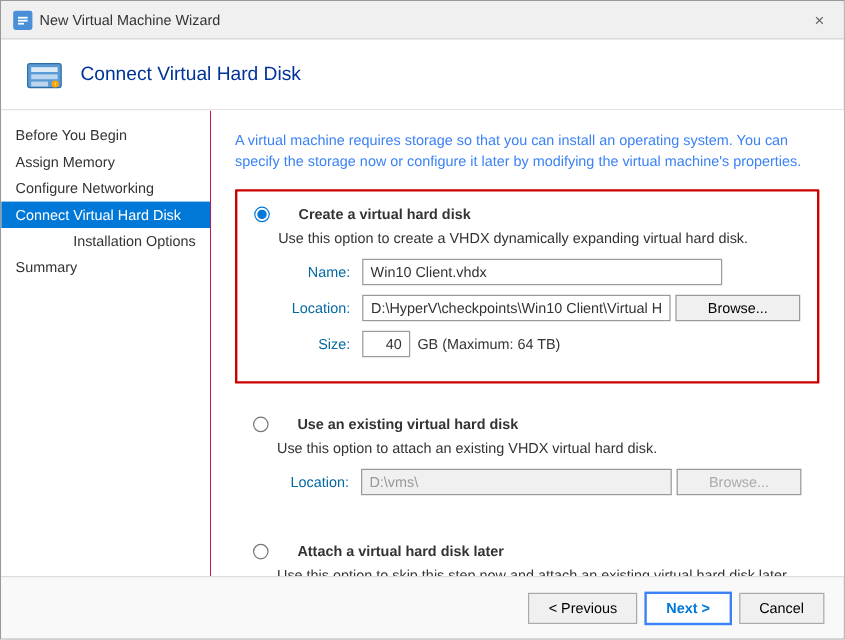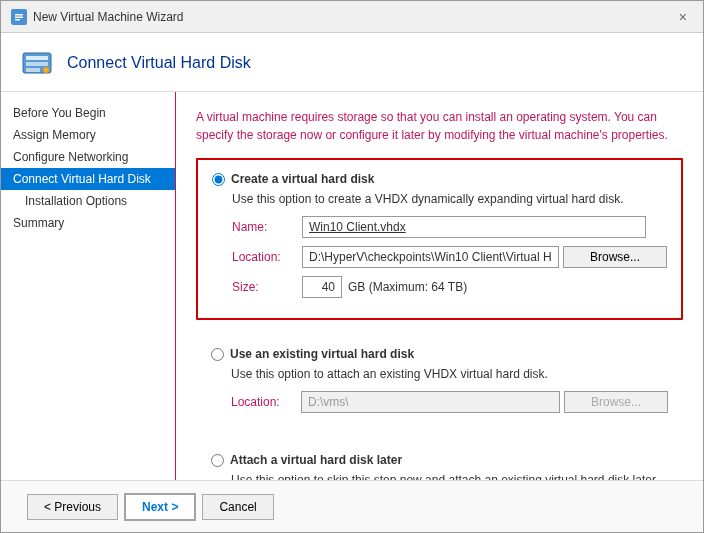--- a/index.html
+++ b/index.html
@@ -91,48 +91,48 @@
       font-size: 12px;
       color: #333;
       cursor: pointer;
     }
     .sidebar-item.active {
       background: #0078d7;
       color: #fff;
     }
     .sidebar-item.sub {
       padding-left: 24px;
+      text-align: right;
     }
     .main-panel {
       flex: 1;
       padding: 16px 20px;
       overflow-y: auto;
       background: #fff;
     }
     .description-text {
       font-size: 12px;
-      color: #be185d;
+      color: #3b82f6;
       line-height: 1.5;
       margin-bottom: 14px;
     }
     .option-box {
       border: 2px solid #cc0000;
       padding: 12px 14px;
       margin-bottom: 14px;
       border-radius: 1px;
     }
     .option-box-normal {
       border: 1px solid transparent;
       padding: 12px 14px;
       margin-bottom: 6px;
     }
     .radio-row {
       display: flex;
-      align-items: center;
-      gap: 6px;
+      gap: 24px;
       margin-bottom: 6px;
     }
     .radio-row input[type=radio] {
       accent-color: #0078d7;
     }
     .radio-label {
       font-size: 12px;
       font-weight: 600;
       color: #333;
     }
@@ -144,33 +144,33 @@
     }
     .form-row {
       display: flex;
       align-items: center;
       margin-bottom: 8px;
       padding-left: 20px;
     }
     .form-label {
       width: 70px;
       font-size: 12px;
-      color: #be185d;
+      color: #0369a1;
       flex-shrink: 0;
-      text-align: left;
+      text-align: right;
       padding-right: 10px;
     }
     .form-input {
       border: 1px solid #999;
       padding: 3px 6px;
       font-size: 12px;
       color: #333;
       background: #fff;
     }
-    .form-input.wide { width: 344px; text-decoration: underline; }
+    .form-input.wide { width: 300px; }
     .form-input.location { width: 270px; }
     .form-input.size-input { width: 40px; text-align: right; }
     .form-input.disabled {
       background: #f0f0f0;
       color: #999;
     }
     .browse-btn {
       border: 1px solid #999;
       background: #f0f0f0;
       padding: 3px 26px;
@@ -182,38 +182,39 @@
       color: #aaa;
       cursor: default;
     }
     .size-suffix {
       font-size: 12px;
       color: #333;
       margin-left: 6px;
     }
     .footer {
       border-top: 1px solid #ddd;
-      padding: 10px 26px;
-      display: flex;
+      padding: 10px 16px;
+      display: flex;
+      justify-content: flex-end;
       align-items: center;
       gap: 6px;
       background: #f9f9f9;
       height: 52px;
     }
     .footer-btn {
       border: 1px solid #aaa;
       background: #f0f0f0;
       padding: 5px 16px;
       font-size: 12px;
       cursor: pointer;
       min-width: 70px;
     }
     .footer-btn.primary {
       background: #fff;
-      border: 2px solid #a3a3a3;
+      border: 2px solid #3b82f6;
       color: #0078d7;
       font-weight: 600;
     }
     .footer-btn.disabled { color: #aaa; cursor: default; }
   </style>
 </head>
 <body>
 
 <div class="window">
 

